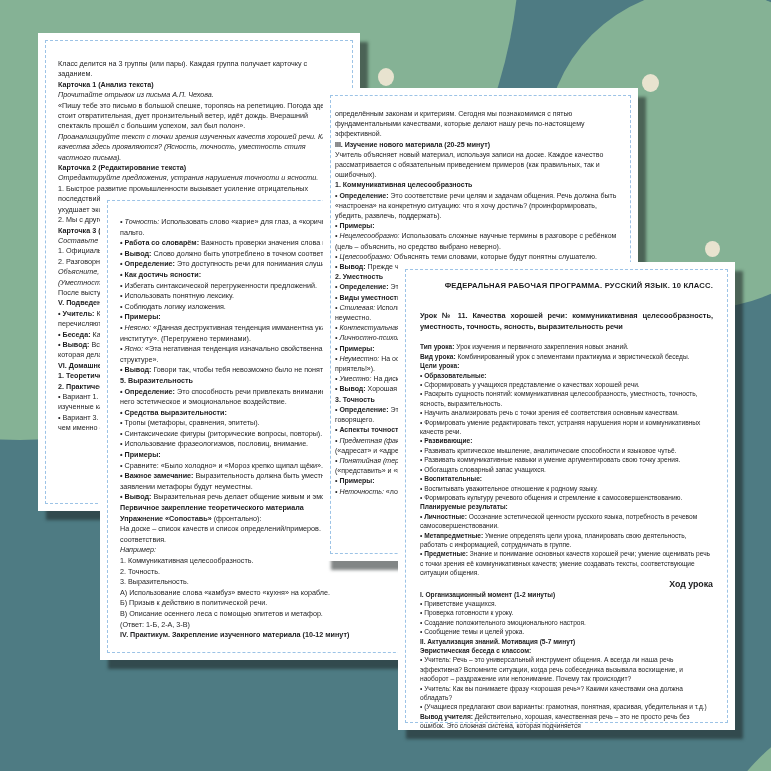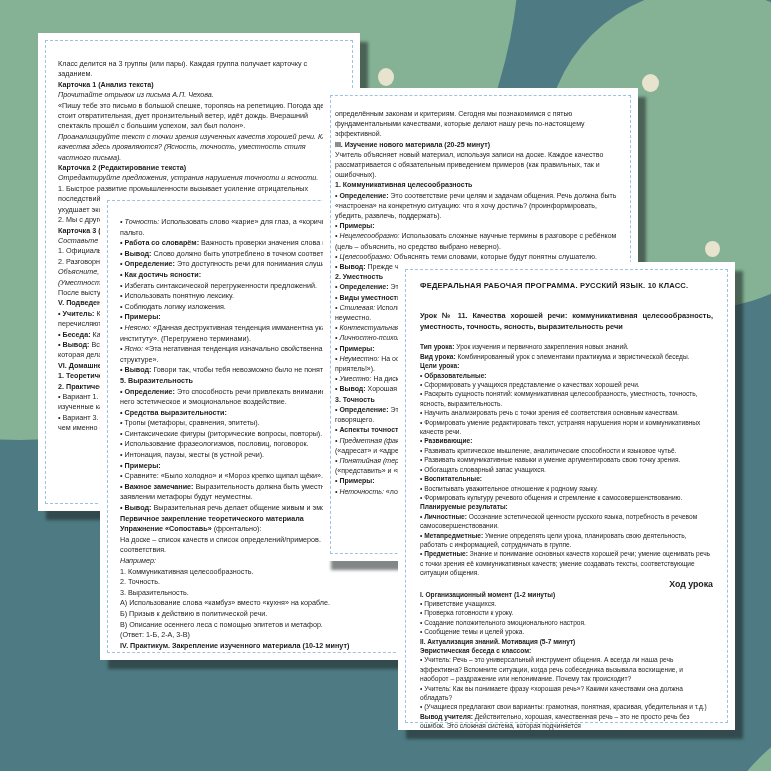--- a/index.html
+++ b/index.html
@@ -32,21 +32,21 @@
   .page-front {left:398px;top:262px;width:337px;height:468px;z-index:5;padding:19px 22px;box-sizing:border-box}
 
   .page p.tl{margin:0;color:#1d1d1f}
   .page-left  p.tl{font-size:7.2px;line-height:10.4px}
   .page-middle p.tl{font-size:7.2px;line-height:10.6px}
   .page-rback p.tl{font-size:7.0px;line-height:10.2px}
   .page-front p.tl{font-size:6.6px;line-height:9.4px}
 
   .tl.h{font-weight:700}
   .tl.i{font-style:italic}
-  .tl.t{text-align:left;font-weight:700;font-size:7.6px !important;letter-spacing:.2px}
+  .tl.t{text-align:right;font-weight:700;font-size:7.6px !important;letter-spacing:.2px}
   .tl.j{text-align:justify;font-weight:700;font-size:7.4px !important;line-height:11px !important}
   .tl.big-c{text-align:right;font-weight:700;font-size:8.8px !important;line-height:12px !important}
   .lead.b{font-weight:700}
   .lead.i{font-style:italic}
 </style>
 </head>
 <body>
 
 <div class="circle circle-a"></div>
 <div class="circle circle-b"></div>
@@ -92,22 +92,21 @@
     <p class="tl p">• Соблюдать логику изложения.</p>
     <p class="tl p"><span class="lead b">• Примеры:</span></p>
     <p class="tl p"><span class="lead i">• Неясно:</span> «Данная деструктивная тенденция имманентна указанному социальному институту». (Перегружено терминами).</p>
     <p class="tl p"><span class="lead i">• Ясно:</span> «Эта негативная тенденция изначально свойственна указанной общественной структуре».</p>
     <p class="tl p"><span class="lead b">• Вывод:</span> Говори так, чтобы тебя невозможно было не понять.</p>
     <p class="tl h">5. Выразительность</p>
     <p class="tl p"><span class="lead b">• Определение:</span> Это способность речи привлекать внимание слушателя, оказывать на него эстетическое и эмоциональное воздействие.</p>
     <p class="tl p"><span class="lead b">• Средства выразительности:</span></p>
     <p class="tl p">• Тропы (метафоры, сравнения, эпитеты).</p>
     <p class="tl p">• Синтаксические фигуры (риторические вопросы, повторы).</p>
-    <p class="tl p">• Использование фразеологизмов, пословиц, поговорок.</p>
-    <p class="tl p">• Интонация, паузы, жесты (в устной речи).</p>
+    <p class="tl p">• Использование фразеологизмов, пословиц, внимание.</p>
     <p class="tl p"><span class="lead b">• Примеры:</span></p>
     <p class="tl p">• Сравните: «Было холодно» и «Мороз крепко щипал щёки».</p>
     <p class="tl p"><span class="lead b">• Важное замечание:</span> Выразительность должна быть уместной: в официальном заявлении метафоры будут неуместны.</p>
     <p class="tl p"><span class="lead b">• Вывод:</span> Выразительная речь делает общение живым и эмоциональным.</p>
     <p class="tl h">Первичное закрепление теоретического материала</p>
     <p class="tl p"><span class="lead b">Упражнение «Сопоставь»</span> (фронтально):</p>
     <p class="tl p">На доске – список качеств и список определений/примеров. Нужно найти соответствия.</p>
     <p class="tl i">Например:</p>
     <p class="tl p">1. Коммуникативная целесообразность.</p>
     <p class="tl p">2. Точность.</p>

